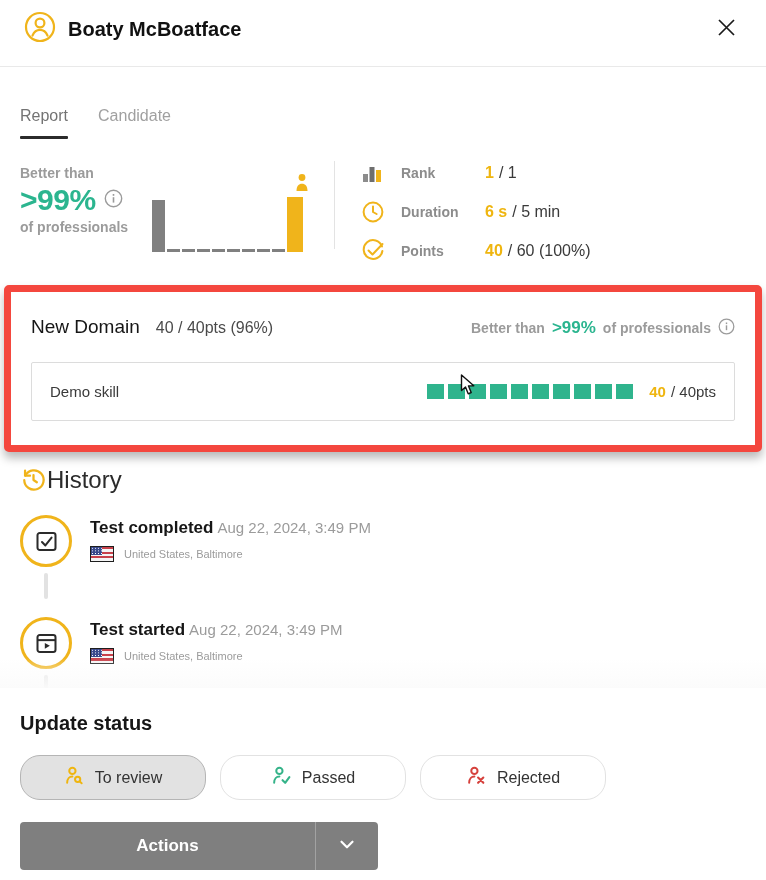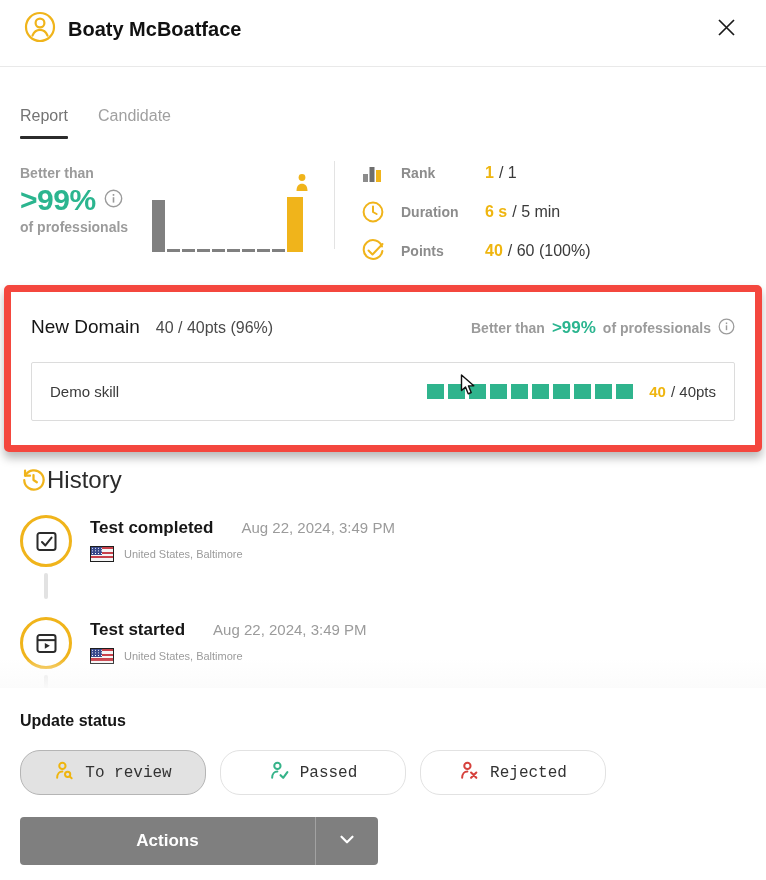--- a/index.html
+++ b/index.html
@@ -52,41 +52,41 @@
   .skill-value { font-size:15px; font-weight:bold; color:#EFB50F; }
   .skill-total { font-size:15px; color:#3a3a3a; margin-left:5px; }
   
   .history { padding:14px 20px 0; }
   .history-header { display:flex; align-items:flex-start; }
   .history-title { font-size:24px; color:#2b2b2b; font-weight:normal; }
   .event { display:flex; margin-top:18px; }
   .event-circle { width:52px; height:52px; border:3px solid #F0B41B; border-radius:50%;
                   display:flex; align-items:center; justify-content:center; flex:none; background:#fff; }
   .event-body { margin-left:18px; padding-top:3px; }
-  .event-title-row { display:flex; align-items:baseline; gap:28px; }
+  .event-title-row { display:flex; align-items:baseline; gap:4px; }
   .event-title { font-size:17px; font-weight:bold; color:#161616; }
   .event-time { font-size:15px; color:#9b9b9b; }
   .event-loc { display:flex; align-items:center; gap:10px; margin-top:8px; }
   .loc-text { font-size:11px; color:#9b9b9b; }
   .flag { width:24px; height:16px; border:1px solid #1e1e1e; position:relative; flex:none;
           background:repeating-linear-gradient(to bottom,#C8414B 0 2.3px,#f5f5f5 2.3px 4.6px); }
   .flag::after { content:""; position:absolute; left:0; top:0; width:11px; height:8px; background:#3A4A8C;
           background-image:radial-gradient(#fff 0.8px,transparent 1px); background-size:3px 2.6px; }
   .connector { width:4px; background:#e2e2e2; border-radius:2px; margin:6px 0 6px 24px; }
   .connector.c1 { height:26px; }
   .connector.c2 { height:18px; margin-bottom:4px; }
   
   .footer { position:absolute; left:0; right:0; bottom:0; height:192px; background:#fff; padding:24px 20px 0; }
   .footer::before { content:""; position:absolute; left:0; right:0; top:-30px; height:30px;
                     background:linear-gradient(to bottom,rgba(255,255,255,0),rgba(251,251,251,0.95)); }
-  .update-label { font-size:16px; font-weight:bold; color:#161616; }
+  .update-label { font-size:20px; font-weight:bold; color:#161616; }
   .status-row { display:flex; gap:14px; margin-top:20px; }
   .status-btn { width:186px; height:45px; border-radius:20px; background:#fff; border:1px solid #e2e2e2;
                 display:flex; align-items:center; justify-content:center; gap:10px; font-size:16px; color:#333;
-                font-family:Liberation Mono, monospace; cursor:pointer; }
+                font-family:Liberation Sans, sans-serif; cursor:pointer; }
   .status-btn.selected { background:#e2e2e2; border-color:#b5b5b5; }
   .bottom-row { display:flex; gap:14px; margin-top:22px; }
   .actions-btn { width:358px; height:48px; background:#7f7f7f; border-radius:4px; display:flex; color:#fff; overflow:hidden; }
   .actions-main { flex:1; display:flex; align-items:center; justify-content:center; font-size:17px; font-weight:bold;
                   border-right:1px solid #a2a2a2; cursor:pointer; }
   .actions-chevron { width:62px; display:flex; align-items:center; justify-content:center; cursor:pointer; }
   .view-report-btn { flex:1; height:48px; background:#F0B41B; border:none; border-radius:6px;
                      display:flex; align-items:center; justify-content:center; font-size:17px; font-weight:bold;
                      color:#3d3d3d; font-family:inherit; cursor:pointer; }
   

